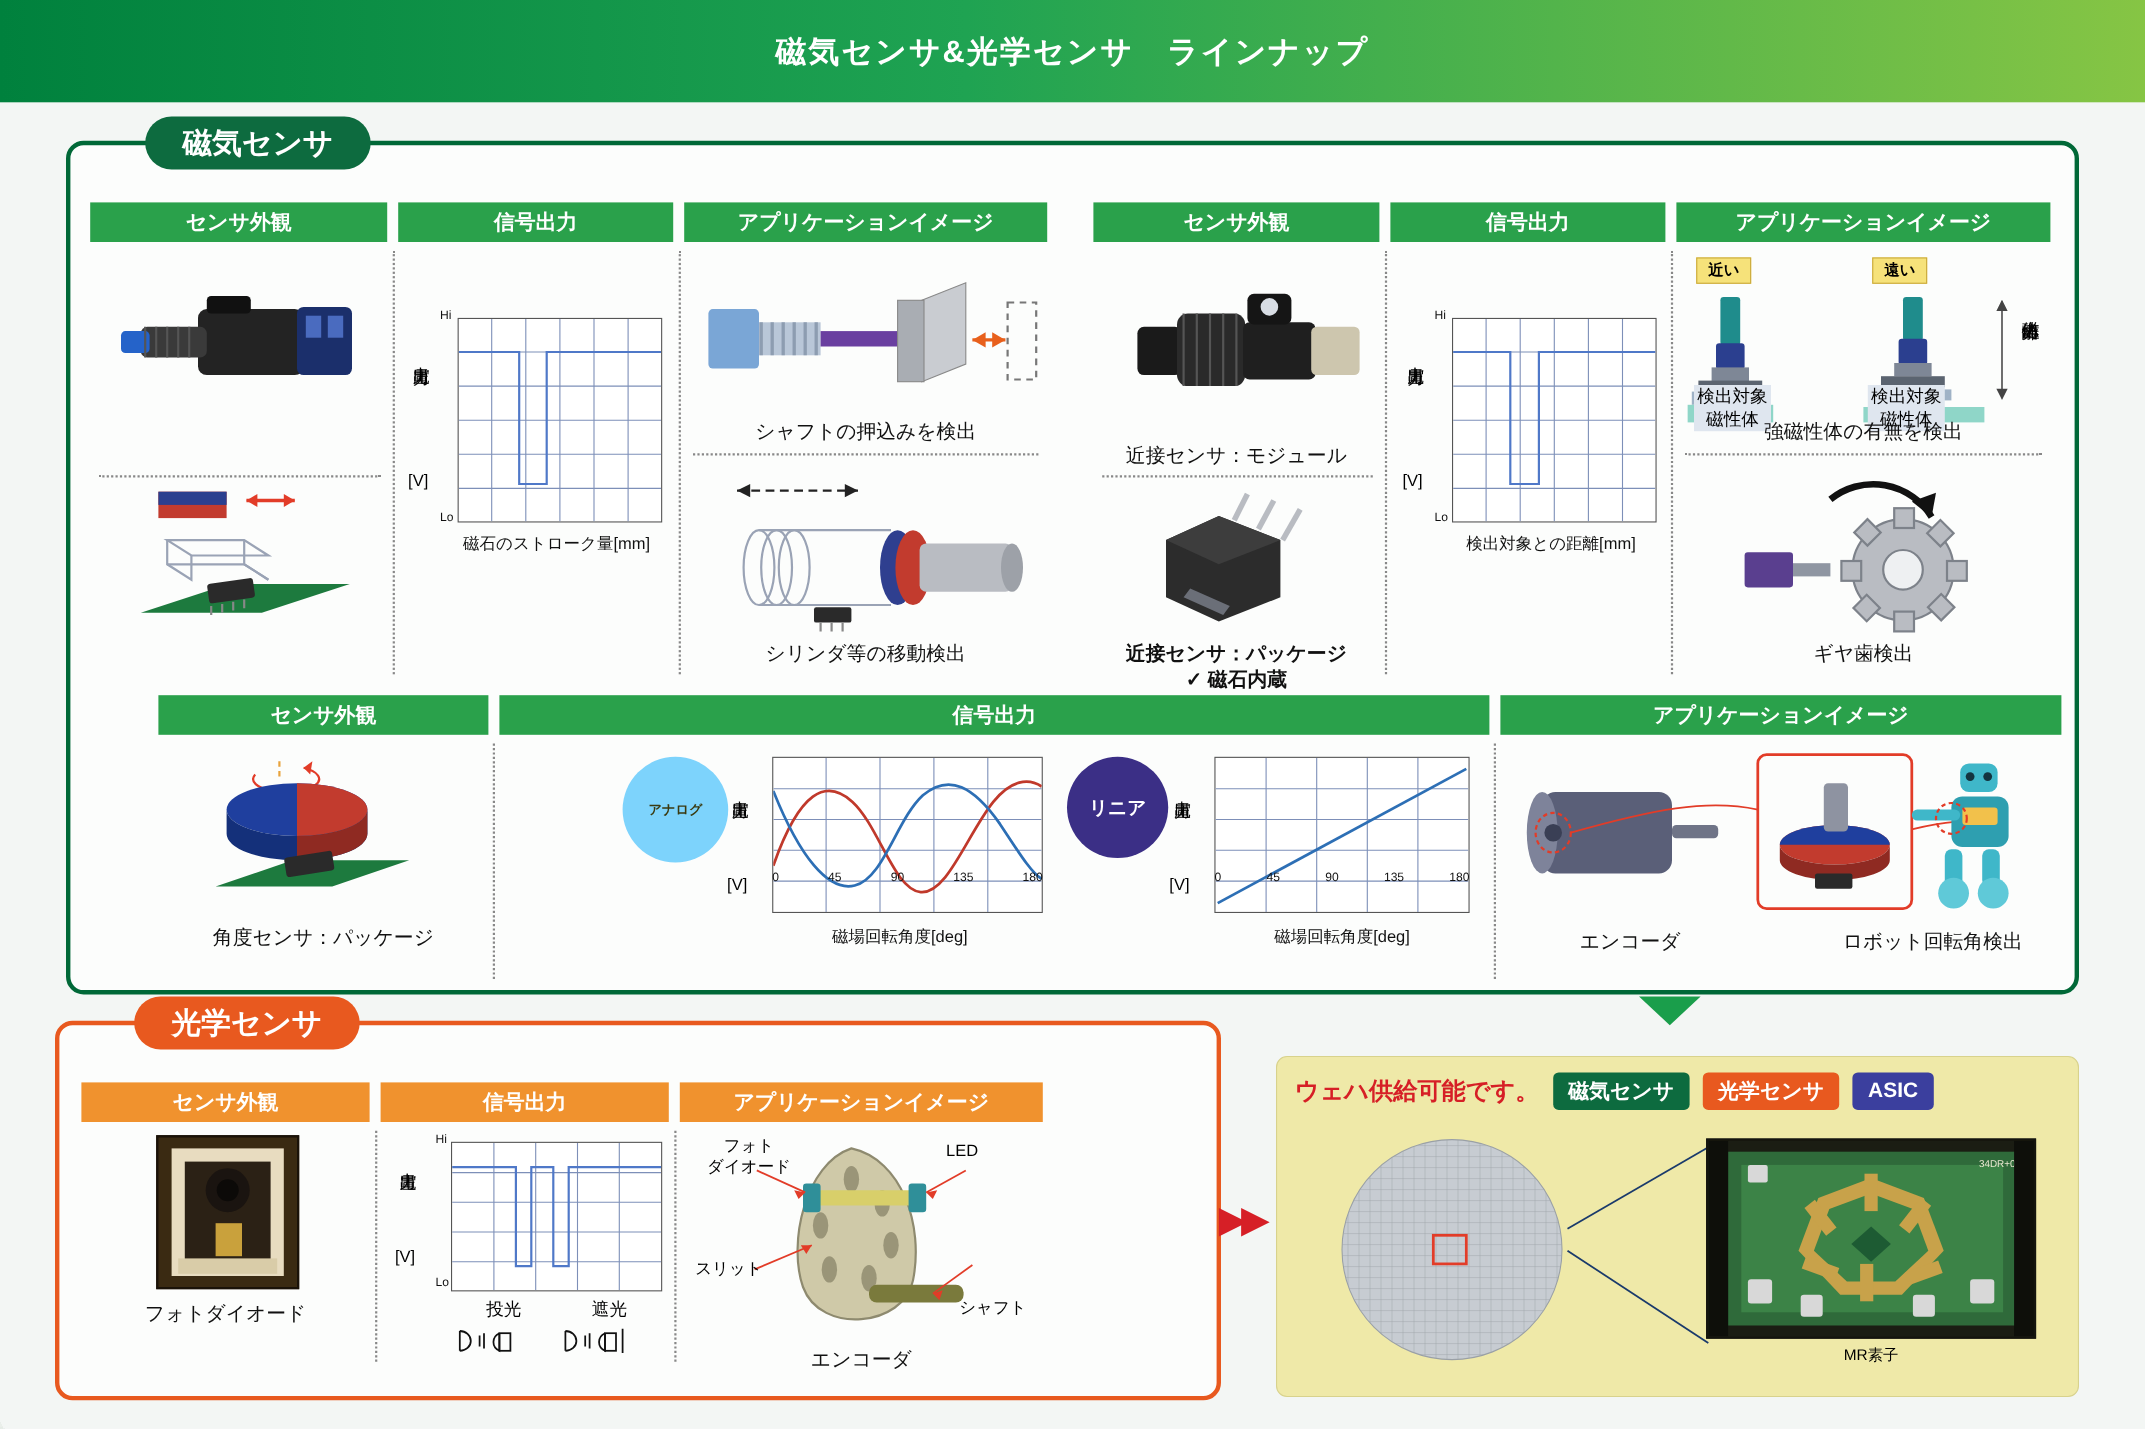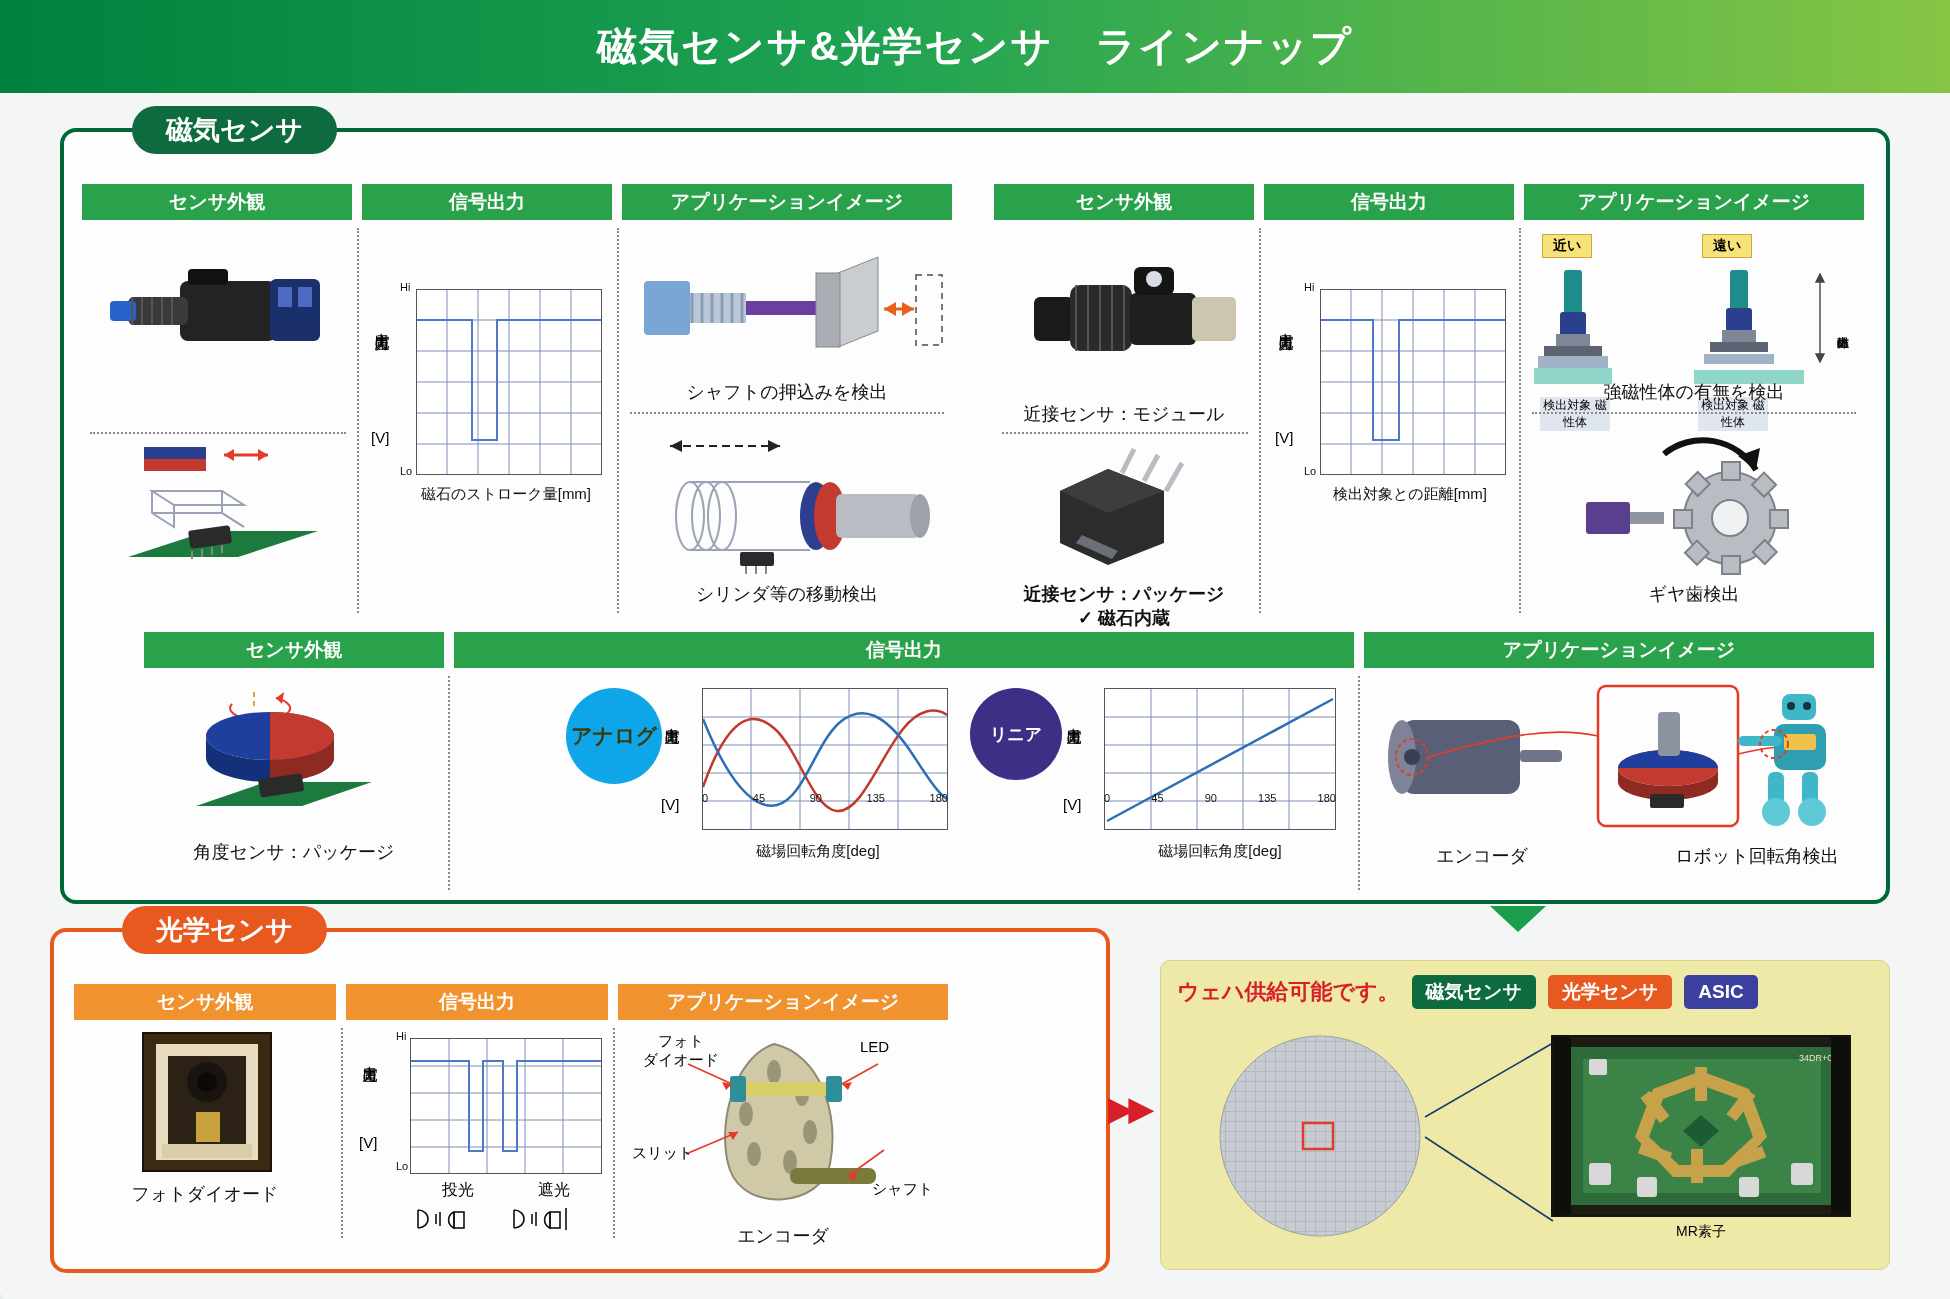--- a/index.html
+++ b/index.html
@@ -18,21 +18,21 @@
       linear-gradient(20deg, rgba(222,230,224,0.45) 0 2px, transparent 2px 160px),
       linear-gradient(160deg, rgba(226,233,228,0.4) 0 2px, transparent 2px 220px),
       #f3f6f4;
   }
   
   .header{
     position:absolute; left:0; top:0; width:1950px; height:93px;
     background:linear-gradient(90deg,#00813d 0%, #1fa352 45%, #86c544 100%);
     color:#fff; display:flex; align-items:center; justify-content:center;
   }
-  .header-title{ font-size:40px; font-weight:bold; letter-spacing:2px; }
+  .header-title{ font-size:28px; font-weight:bold; letter-spacing:2px; }
 
   
   .magnetic-section{
     position:absolute; left:60px; top:128px; width:1830px; height:776px;
     border:4px solid #006837; border-radius:16px; background:rgba(255,255,255,0.72);
   }
   .optical-section{
     position:absolute; left:50px; top:928px; width:1060px; height:345px;
     border:4px solid #e8591f; border-radius:16px; background:rgba(255,255,255,0.72);
   }
@@ -82,21 +82,21 @@
 
   .green-arrow-down{
     position:absolute; left:1490px; top:906px; width:0; height:0;
     border-left:28px solid transparent; border-right:28px solid transparent;
     border-top:26px solid #1a9e4b;
   }
   .red-arrows{
     position:absolute; left:1108px; top:1088px; color:#d61f26; font-size:34px; letter-spacing:-6px;
   }
 
-  .tiny{ font-size:12px;margin-top:47px; }
+  .tiny{ font-size:16px; }
   .mid{ font-size:15px; }
 </style>
 </head>
 <body>
 
 <div class="bg-texture"></div>
 
 <div class="header">
   <div class="header-title">磁気センサ&amp;光学センサ　ラインナップ</div>
 </div>
@@ -370,21 +370,21 @@
         <path d="M44 56 a64 24 0 0 0 128 0 v22 a64 24 0 0 1 -128 0 z" fill="#14307a"></path>
         <path d="M44 56 a64 24 0 0 1 128 0 a64 24 0 0 1 -128 0" fill="none"></path>
         <path d="M108 32 a64 24 0 0 1 64 24 a64 24 0 0 1 -64 24 z" fill="#c23b2e"></path>
         <path d="M172 56 v22 a64 24 0 0 1 -64 24 v-22 a64 24 0 0 0 64 -24" fill="#8f2a22"></path>
         <path d="M34 126 l70 -24 h106 l-70 24 z" fill="#1d7a3e"></path>
         <rect x="96" y="100" width="44" height="18" rx="3" fill="#2a2a2a" transform="rotate(-9 96 100)"></rect>
       </svg>
     </div>
     <div class="cell-label" style="position:absolute; left:62px; top:208px; width:300px;text-align:center;">角度センサ：パッケージ</div>
 
-    <div style="position:absolute; left:484px; top:56px; width:96px; height:96px; border-radius:50%; background:#0ea5e9; display:flex; align-items:center; justify-content:center; font-size:21px; font-weight:bold; color:#3a3a10;">アナログ</div>
+    <div style="position:absolute; left:484px; top:56px; width:96px; height:96px; border-radius:50%; background:#7dd3fc; display:flex; align-items:center; justify-content:center; font-size:12px; font-weight:bold; color:#3a3a10;">アナログ</div>
 
     <div style="position:absolute; left:576px; top:48px; width:300px; height:200px;">
       <div class="axis-vert" style="position:absolute; left:4px; top:36px;">出力電圧</div>
       <div style="position:absolute; left:3px; top:116px; font-size:15px;">[V]</div>
       <div class="graphbox" style="position:absolute; left:44px; top:8px; width:246px; height:142px;">
         <svg width="244" height="140" viewBox="0 0 244 140">
           <g stroke="#7d8fb8" stroke-width="1">
             <line x1="48" y1="0" x2="48" y2="140"></line>
               <line x1="97" y1="0" x2="97" y2="140"></line>
             <line x1="146" y1="0" x2="146" y2="140"></line>

